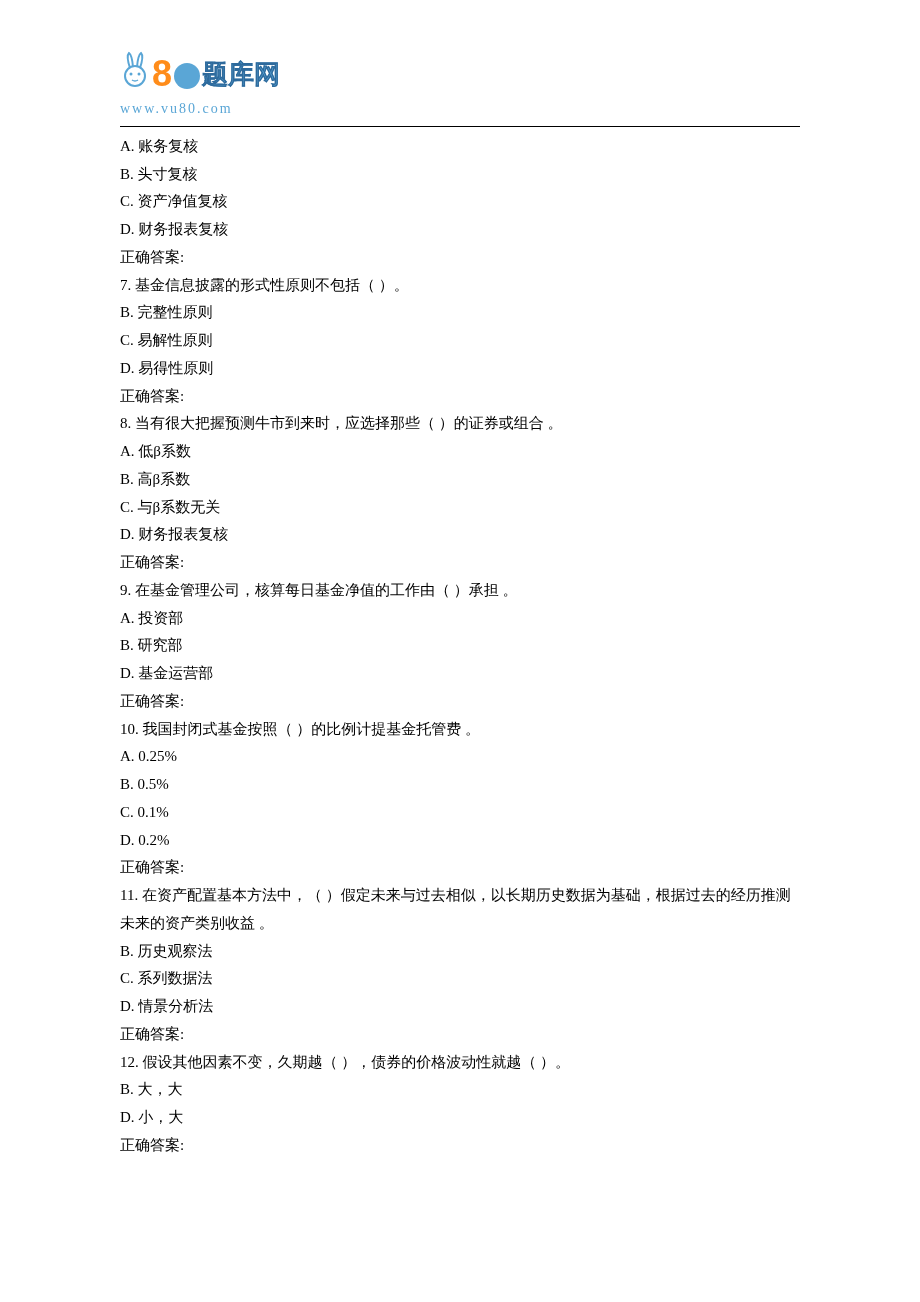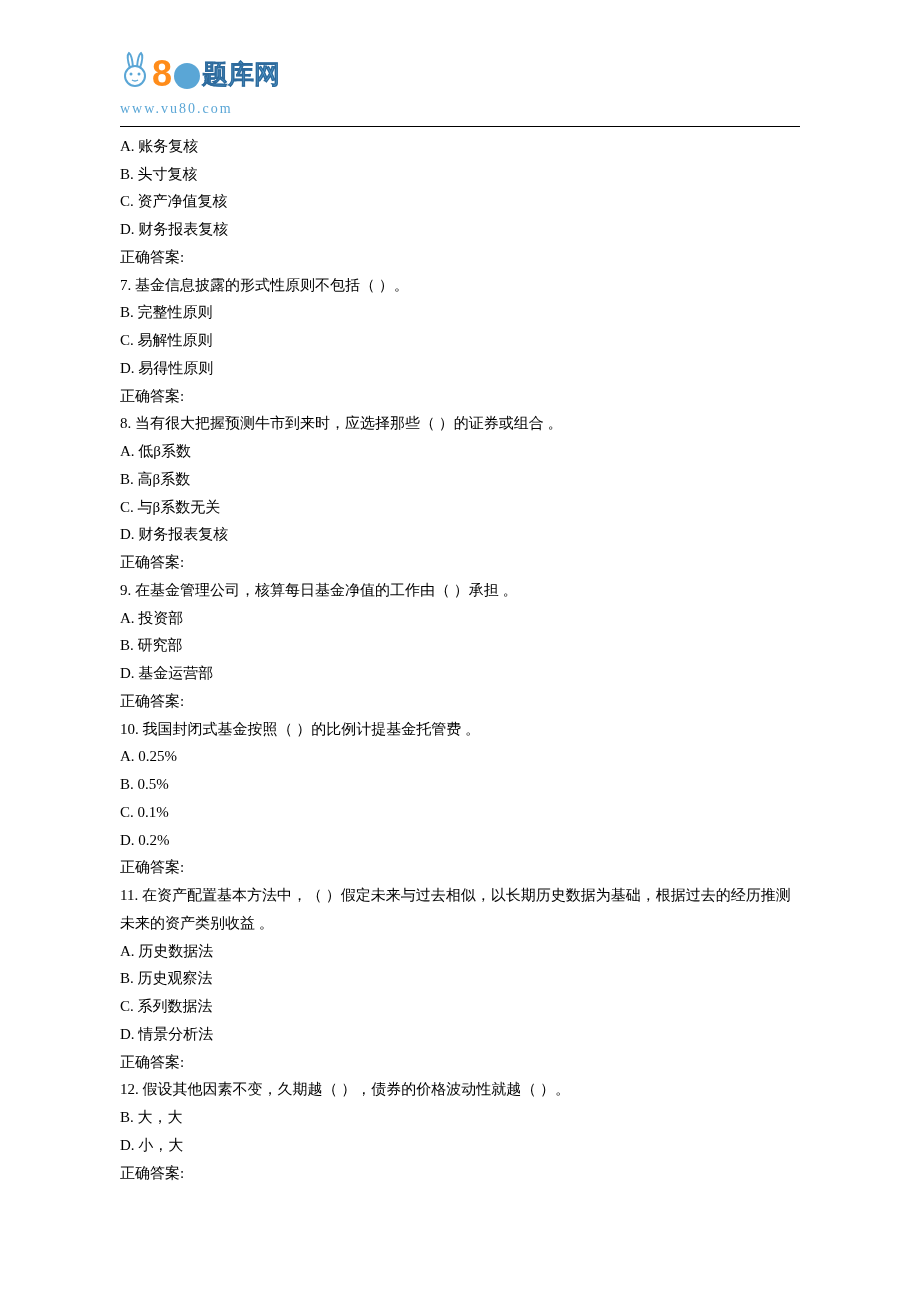--- a/index.html
+++ b/index.html
@@ -128,21 +128,20 @@
     <span class="question-text">10.</span><span class="question-text">  我国封闭式基金按照（  ）的比例计提基金托管费 。</span>
     <div class="content-line">A. 0.25%</div>
     <div class="content-line">B. 0.5%</div>
     <div class="content-line">C. 0.1%</div>
     <div class="content-line">D. 0.2%</div>
     <div class="content-line">正确答案:</div>
   </div>
 
   <div>
     <span class="question-text">11.</span><span class="question-text">  在资产配置基本方法中，（  ）假定未来与过去相似，以长期历史数据为基础，根据过去的经历推测未来的资产类别收益 。</span>
-    <div class="content-line">A. 历史数据法</div>
     <div class="content-line">B. 历史观察法</div>
     <div class="content-line">C. 系列数据法</div>
     <div class="content-line">D. 情景分析法</div>
     <div class="content-line">正确答案:</div>
   </div>
 
   <div>
     <span class="question-text">12.</span><span class="question-text">  假设其他因素不变，久期越（  ），债券的价格波动性就越（  ）。</span>
     <div class="content-line">B. 大，大</div>
     <div class="content-line">D. 小，大</div>

